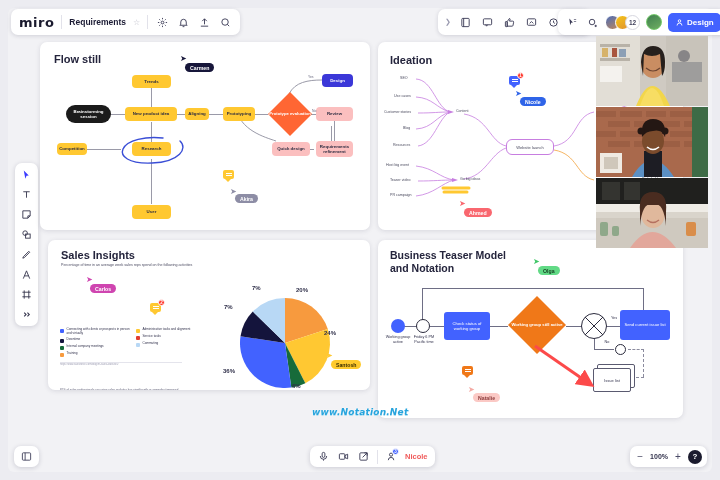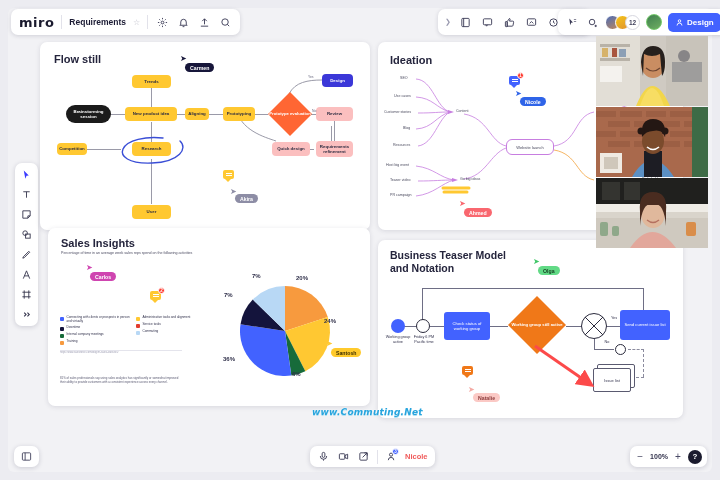--- a/index.html
+++ b/index.html
@@ -79,21 +79,21 @@
 
   
   .card {
     position: absolute; background: #fff; border-radius: 7px;
     box-shadow: 0 1px 5px rgba(40,40,70,.13);
     overflow: hidden;
   }
   .card-title { position: absolute; font-weight: 700; color: #24243c; }
   #card-flow  { left: 40px;  top: 42px;  width: 330px; height: 188px; }
   #card-idea  { left: 378px; top: 42px;  width: 305px; height: 188px; }
-  #card-sales { left: 48px;  top: 228px; width: 322px; height: 178px; }
+  #card-sales { left: 48px;  top: 240px; width: 322px; height: 150px; }
   #card-bpmn  { left: 378px; top: 240px; width: 305px; height: 178px; }
 
   
   .node {
     position: absolute; border-radius: 4px;
     display: flex; align-items: center; justify-content: center; text-align: center;
     font-size: 4.4px; line-height: 1.25; color: #2b2b40; font-weight: 600;
     padding: 1px;
   }
   .n-yellow { background: #ffc831; }
@@ -724,14 +724,14 @@
     <span class="leave">Nicole</span>
   </div>
 
   <div class="bottombar" id="bb-right">
     <span class="zoom-pm">−</span>
     <span class="zoomtxt">100%</span>
     <span class="zoom-pm">+</span>
     <span class="help">?</span>
   </div>
 
-  <div class="watermark">www.Commuting.Net</div>
+  <div class="watermark">www.Notation.Net</div>
 </div>
 
 </body></html>

